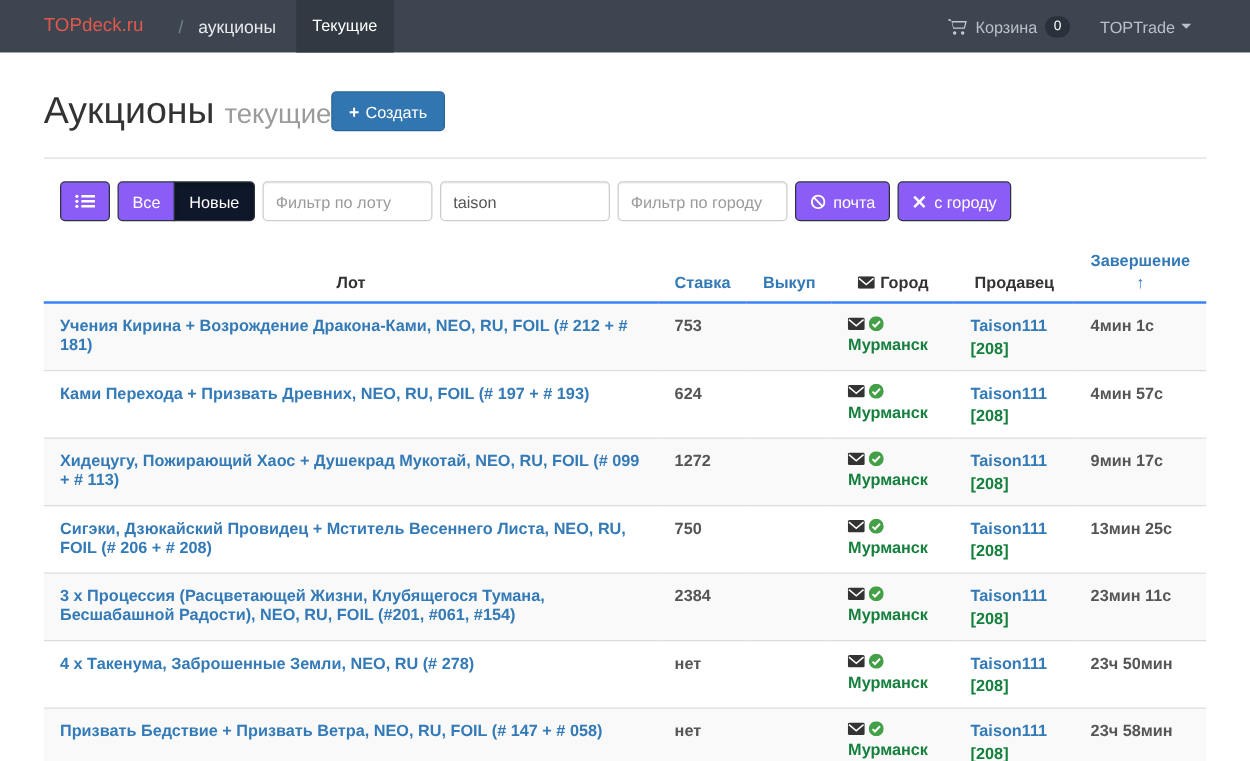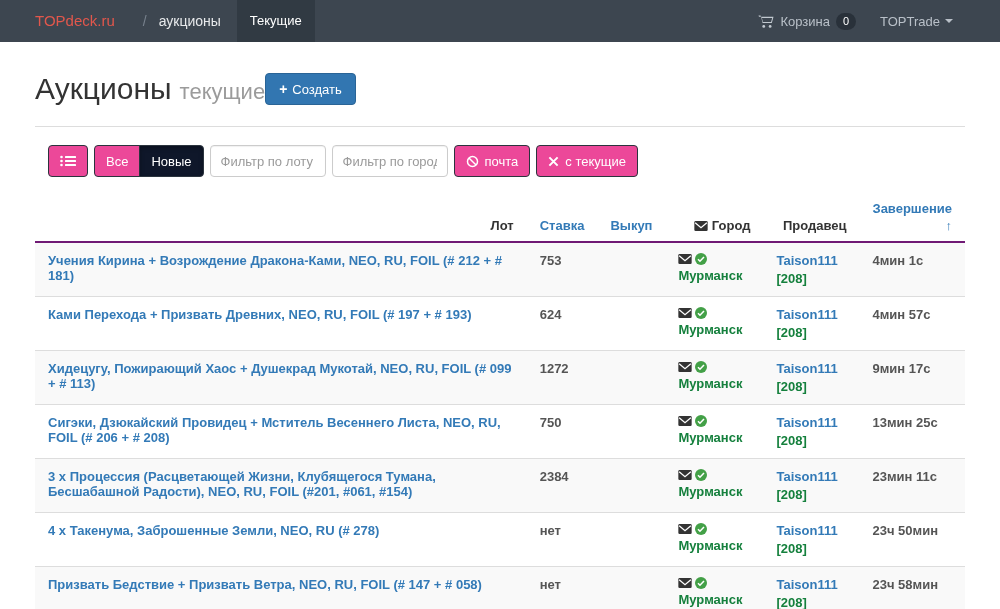--- a/index.html
+++ b/index.html
@@ -53,44 +53,44 @@
     border-radius: 4px; padding: 7px 13px; font-size: 13px;
     font-family: "Liberation Sans", sans-serif; cursor: pointer;
     display: inline-flex; align-items: center;
   }
   .btn-primary .plus-glyph { margin-right: 5px; color:#fff; }
 
   
   .panel-top { border-top: 1px solid #ddd; }
   .toolbar { display: flex; align-items: center; padding: 18px 13px 16px 13px; gap: 6px; }
   .btn-dark {
-    background: #ec4899; border: 1px solid #2b343e; color: #fff;
+    background: #8b5cf6; border: 1px solid #2b343e; color: #fff;
     height: 32px; border-radius: 4px; padding: 0 11px; font-size: 13px;
     font-family: "Liberation Sans", sans-serif; cursor: pointer;
     display: inline-flex; align-items: center; gap: 6px;
   }
   .btn-group { display: inline-flex; }
   .btn-group .btn-dark { border-radius: 0; }
   .btn-group .btn-dark:first-child { border-radius: 4px 0 0 4px; }
   .btn-group .btn-dark:last-child { border-radius: 0 4px 4px 0; margin-left: -1px; }
   .btn-dark.active { background: #0f172a; box-shadow: inset 0 2px 4px rgba(0,0,0,.3); text-align: right; }
   .toolbar input {
-    height: 32px; width: 116px; border: 1px solid #ccc; border-radius: 4px;
+    height: 32px; width: 136px; border: 1px solid #ccc; border-radius: 4px;
     padding: 6px 10px; font-size: 13px; color: #555;
     font-family: "Liberation Sans", sans-serif;
     box-shadow: inset 0 1px 1px rgba(0,0,0,.06);
   }
   .toolbar input::placeholder { color: #9a9a9a; }
   .icon-wrap { display: inline-flex; align-items: center; }
 
   
   table.auctions { width: 100%; border-collapse: collapse; border-bottom: 1px solid #ddd; }
   table.auctions th {
-    text-align: right; vertical-align: bottom; padding: 8px 13px;
-    border-bottom: 2px solid #701a75; font-weight: bold; font-size: 13px; color: #333;
+    text-align: center; vertical-align: bottom; padding: 8px 13px;
+    border-bottom: 2px solid #3b82f6; font-weight: bold; font-size: 13px; color: #333;
   }
   table.auctions th.sortable { color: #337ab7; cursor: pointer; }
   .sort-arrow { color: #337ab7; font-weight: bold; display: block; margin-top: 2px; }
   table.auctions td {
     padding: 10px 13px; border-top: 1px solid #ddd;
     vertical-align: top; font-size: 13px; font-weight: bold;
   }
   table.auctions tbody tr:nth-child(odd) { background: #f9f9f9; }
   .col-bid { width: 58px; }
   .col-buyout { width: 52px; }
@@ -163,39 +163,40 @@
             </svg>
         </span>
       </button>
 
       <div class="btn-group">
         <button class="btn-dark">Все</button>
         <button class="btn-dark active">Новые</button>
       </div>
 
       <input type="text" placeholder="Фильтр по лоту" style="">
+      <input type="text" value="taison" style="">
       <input type="text" placeholder="Фильтр по городу" style="">
 
       <button class="btn-dark">
         <span class="icon-wrap">
           <svg width="13" height="13" viewBox="0 0 14 14">
               <circle cx="7" cy="7" r="5.4" fill="none" stroke="#fff" stroke-width="1.6"></circle>
               <line x1="3.2" y1="3.2" x2="10.8" y2="10.8" stroke="#fff" stroke-width="1.6"></line>
             </svg>
         </span>
         <span>почта</span>
       </button>
 
       <button class="btn-dark">
         <span class="icon-wrap">
           <svg width="11" height="11" viewBox="0 0 12 12">
               <path d="M1.5 1.5l9 9M10.5 1.5l-9 9" stroke="#fff" stroke-width="2.2"></path>
             </svg>
         </span>
-        <span>с текущие</span>
+        <span>с городу</span>
       </button>
     </div>
 
     <table class="auctions">
       <thead>
         <tr>
           <th>Лот</th>
           <th class="sortable col-bid">Ставка</th>
           <th class="sortable col-buyout">Выкуп</th>
           <th class="col-city">

